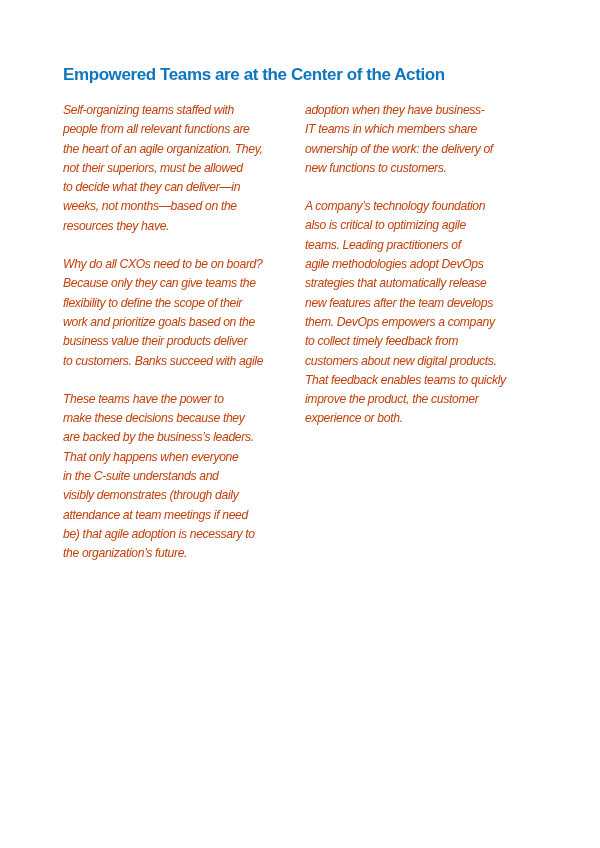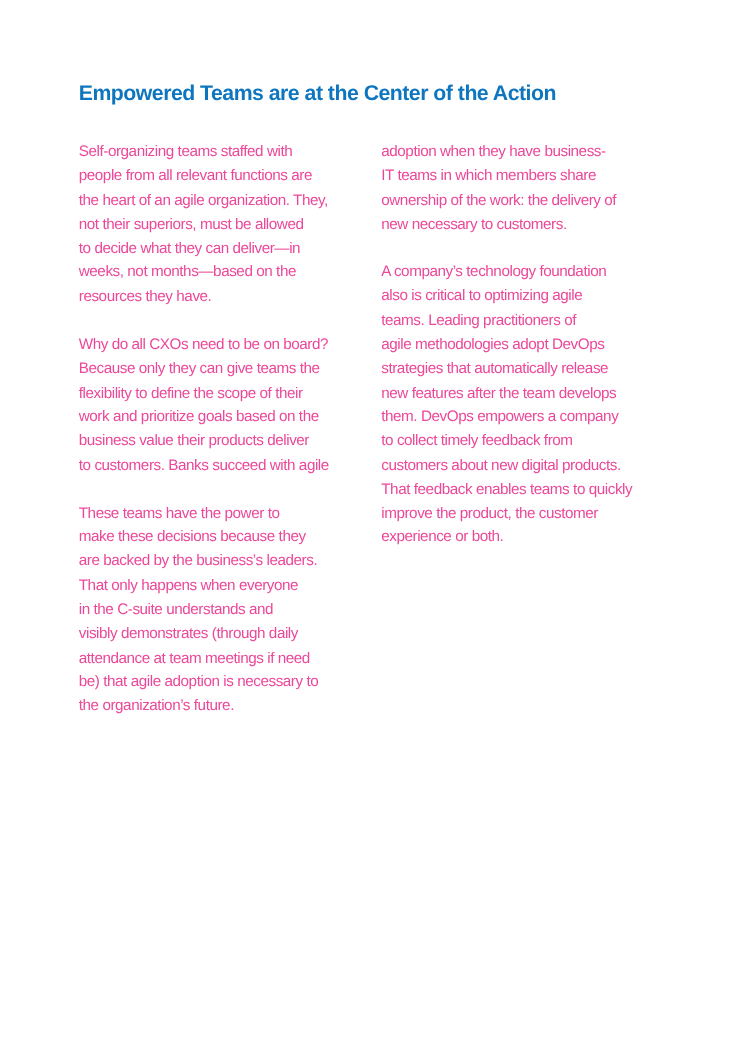--- a/index.html
+++ b/index.html
@@ -17,25 +17,26 @@
     left: 63px;
     top: 65px;
     font-size: 17px;
     font-weight: bold;
     letter-spacing: -0.4px;
     color: #0e76be;
     white-space: pre;
   }
   .col {
     position: absolute;
-    top: 112px;
-    color: #ec4899;
+    top: 101px;
+    color: #c2410c;
     font-size: 12.2px;
     line-height: 19.3px;
     letter-spacing: -0.35px;
+    font-style: italic;
   }
   .col-left  { left: 63px;  width: 238px; }
   .col-right { left: 305px; width: 238px; }
   .col p {
     white-space: pre;
     margin: 0 0 19px 0;
   }
   .corner-accent {
     position: absolute;
     left: 17px;
@@ -73,21 +74,21 @@
 visibly demonstrates (through daily
 attendance at team meetings if need
 be) that agile adoption is necessary to
 the organization’s future.</p>
   </div>
 
   <div class="col col-right">
     <p>adoption when they have business-
 IT teams in which members share
 ownership of the work: the delivery of
-new necessary to customers.</p>
+new functions to customers.</p>
     <p>A company’s technology foundation
 also is critical to optimizing agile
 teams. Leading practitioners of
 agile methodologies adopt DevOps
 strategies that automatically release
 new features after the team develops
 them. DevOps empowers a company
 to collect timely feedback from
 customers about new digital products.
 That feedback enables teams to quickly

